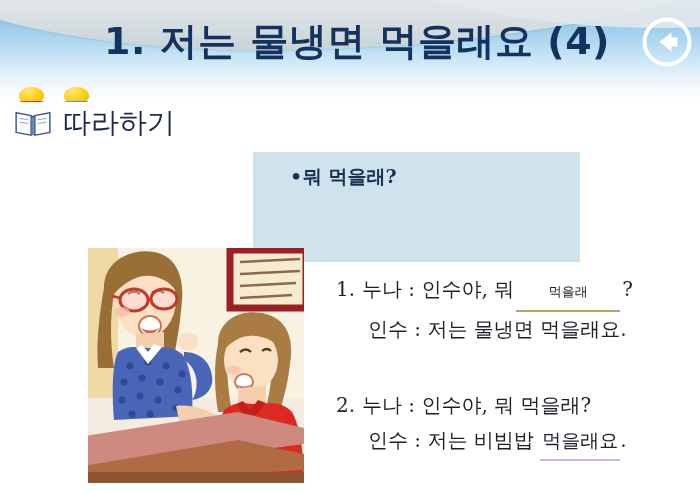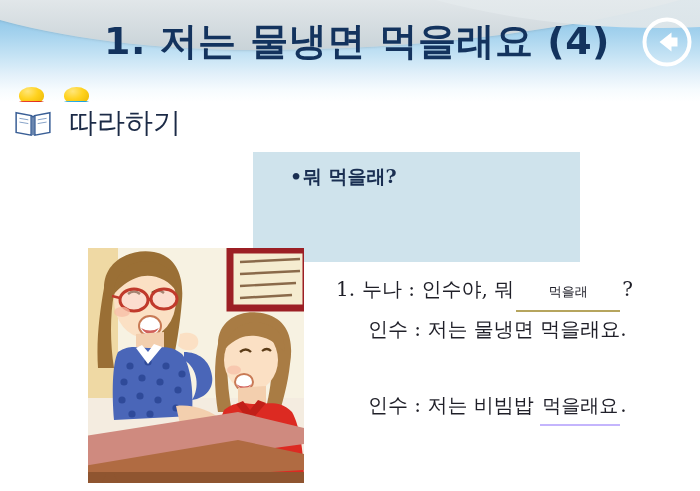--- a/index.html
+++ b/index.html
@@ -121,21 +121,21 @@
     cursor: pointer;
   }
 
   
   .section-head {
     position: absolute;
     left: 14px;
     top: 106px;
     display: flex;
     align-items: center;
-    gap: 17px;
+    gap: 11px;
   }
   .book-icon { width: 38px; height: 30px; display:block; }
   .section-label {
     font-size: 28px;
     color: #1b2a46;
     font-family: "DejaVu Sans", "Liberation Sans", sans-serif;
     line-height: 34px;
     white-space: nowrap;
   }
 
@@ -374,20 +374,25 @@
         <span>인수야, 뭐</span><span class="blank">먹을래</span><span>?</span>
       </div>
       <div class="ex-line ex-line-b">
         <span class="ex-speaker">인수</span>
         <span>:</span>
         <span>저는 물냉면 먹을래요.</span>
       </div>
     </div>
 
     <div class="ex-item ex-item-2">
+      <div class="ex-line">
+        <span class="ex-num">2.</span><span class="ex-speaker">누나</span>
+        <span>:</span>
+        <span>인수야, 뭐 먹을래?</span>
+      </div>
       <div class="ex-line ex-line-b">
         <span class="ex-speaker">인수</span>
         <span>:</span>
         <span>저는 비빔밥</span>
         <span class="blank-tight">먹을래요</span><span>.</span>
       </div>
     </div>
 
   </div>
 

